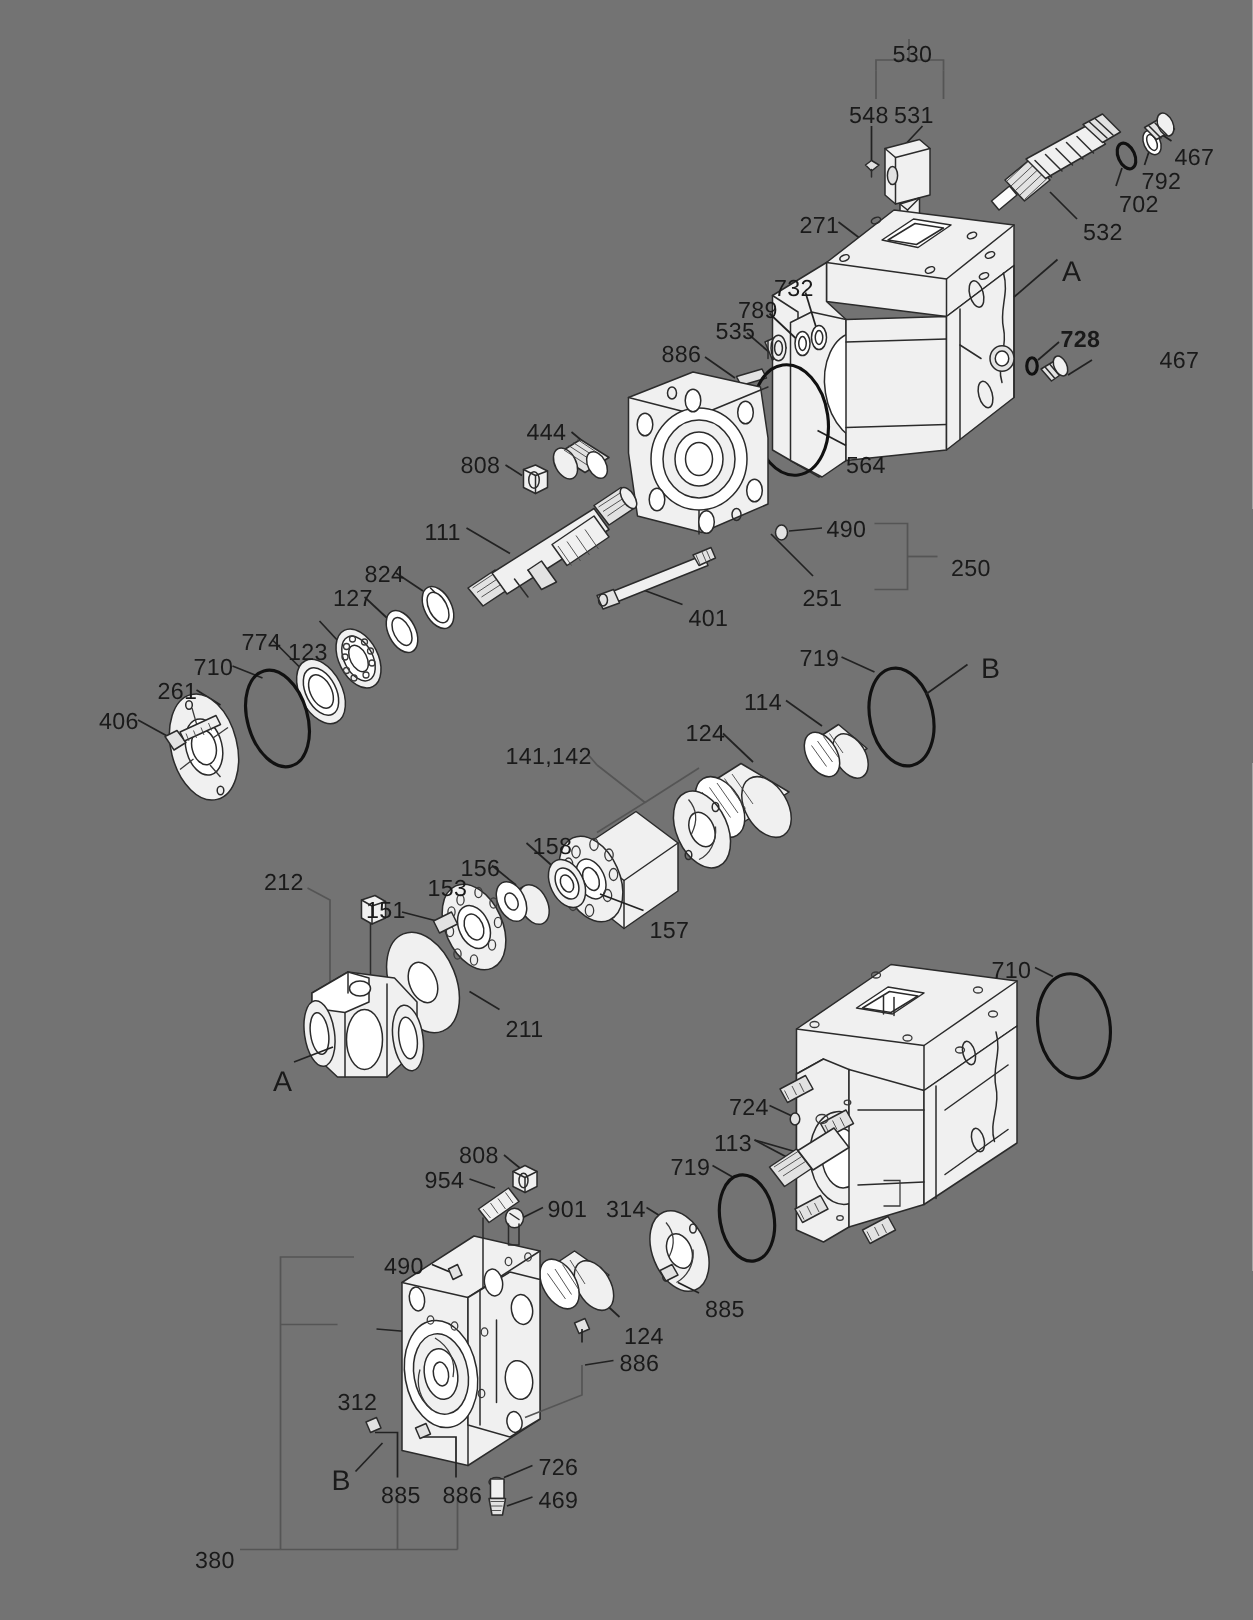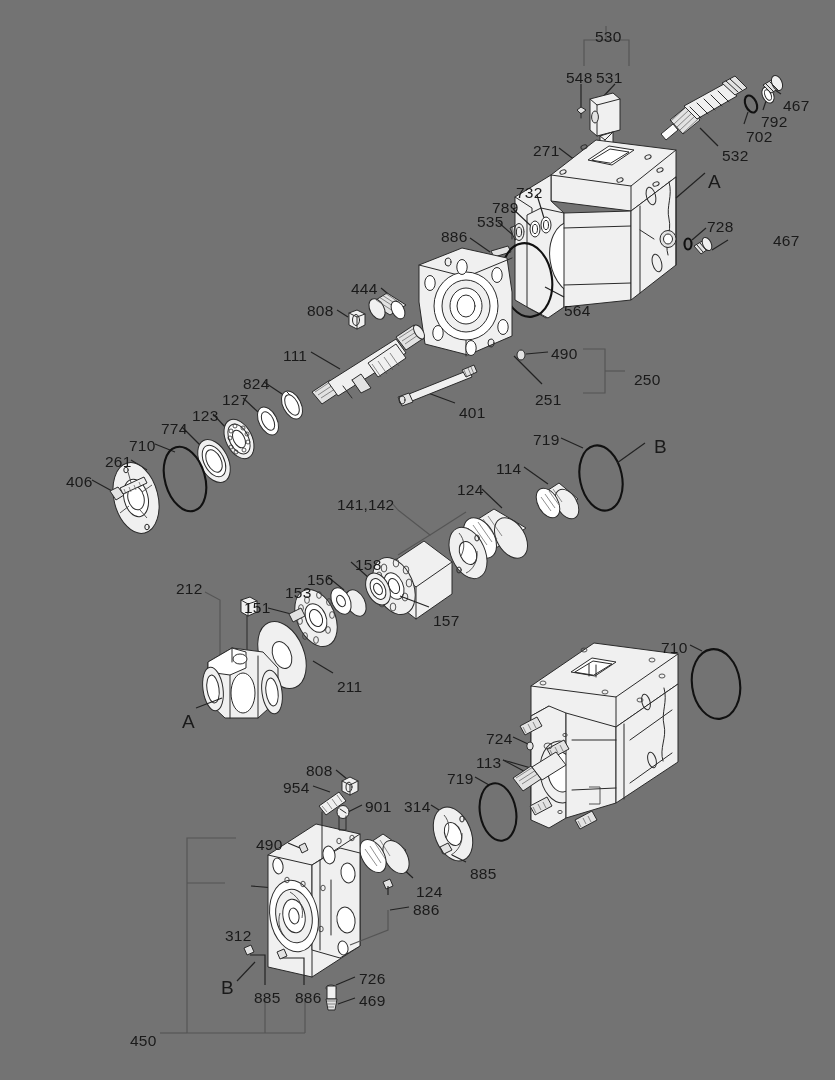--- a/index.html
+++ b/index.html
@@ -744,32 +744,32 @@
       <div class="lbl" style="left: 596px; top: 70px;">531</div>
       <div class="lbl" style="left: 783px; top: 98px;">467</div>
       <div class="lbl" style="left: 737px; top: 114px; margin-left: 24px;">792</div>
       <div class="lbl" style="left: 746px; top: 129px;">702</div>
       <div class="lbl" style="left: 722px; top: 148px;">532</div>
       <div class="lbl" style="left: 533px; top: 143px;">271</div>
       <div class="lbl big" style="left: 708px; top: 172px;">A</div>
       <div class="lbl" style="left: 516px; top: 185px;">732</div>
       <div class="lbl" style="left: 492px; top: 200px;">789</div>
       <div class="lbl" style="left: 477px; top: 214px;">535</div>
-      <div class="lbl" style="left: 707px; top: 219px;">728</div>
+      <div class="lbl" style="left: 707px; top: 219px; font-weight: bold;">728</div>
       <div class="lbl" style="left: 441px; top: 229px;">886</div>
       <div class="lbl" style="left: 773px; top: 233px; text-align: right;">467</div>
       <div class="lbl" style="left: 564px; top: 303px;">564</div>
       <div class="lbl" style="left: 351px; top: 281px;">444</div>
       <div class="lbl" style="left: 307px; top: 303px;">808</div>
       <div class="lbl" style="left: 283px; top: 348px;">111</div>
       <div class="lbl" style="left: 551px; top: 346px;">490</div>
       <div class="lbl" style="left: 243px; top: 376px;">824</div>
       <div class="lbl" style="left: 634px; top: 372px;">250</div>
       <div class="lbl" style="left: 222px; top: 392px;">127</div>
-      <div class="lbl" style="left: 192px; top: 408px;">123</div>
+      <div class="lbl" style="left: 192px; top: 428px;">123</div>
       <div class="lbl" style="left: 459px; top: 405px;">401</div>
       <div class="lbl" style="left: 535px; top: 392px;">251</div>
       <div class="lbl" style="left: 161px; top: 421px;">774</div>
       <div class="lbl" style="left: 533px; top: 432px;">719</div>
       <div class="lbl" style="left: 129px; top: 438px;">710</div>
       <div class="lbl big" style="left: 654px; top: 437px;">B</div>
       <div class="lbl" style="left: 105px; top: 454px;">261</div>
       <div class="lbl" style="left: 496px; top: 461px;">114</div>
       <div class="lbl" style="left: 66px; top: 474px;">406</div>
       <div class="lbl" style="left: 457px; top: 482px;">124</div>
@@ -793,16 +793,16 @@
       <div class="lbl" style="left: 256px; top: 837px;">490</div>
       <div class="lbl" style="left: 470px; top: 866px;">885</div>
       <div class="lbl" style="left: 225px; top: 881px; margin-top: 47px;">312</div>
       <div class="lbl" style="left: 416px; top: 884px;">124</div>
       <div class="lbl" style="left: 413px; top: 902px;">886</div>
       <div class="lbl" style="left: 359px; top: 971px;">726</div>
       <div class="lbl big" style="left: 221px; top: 978px;">B</div>
       <div class="lbl" style="left: 359px; top: 993px;">469</div>
       <div class="lbl" style="left: 254px; top: 990px;">885</div>
       <div class="lbl" style="left: 295px; top: 990px;">886</div>
-      <div class="lbl" style="left: 130px; top: 1033px;">450</div>
+      <div class="lbl" style="left: 130px; top: 1033px;">380</div>
     </div>
 
 </div>
 
 </body></html>

